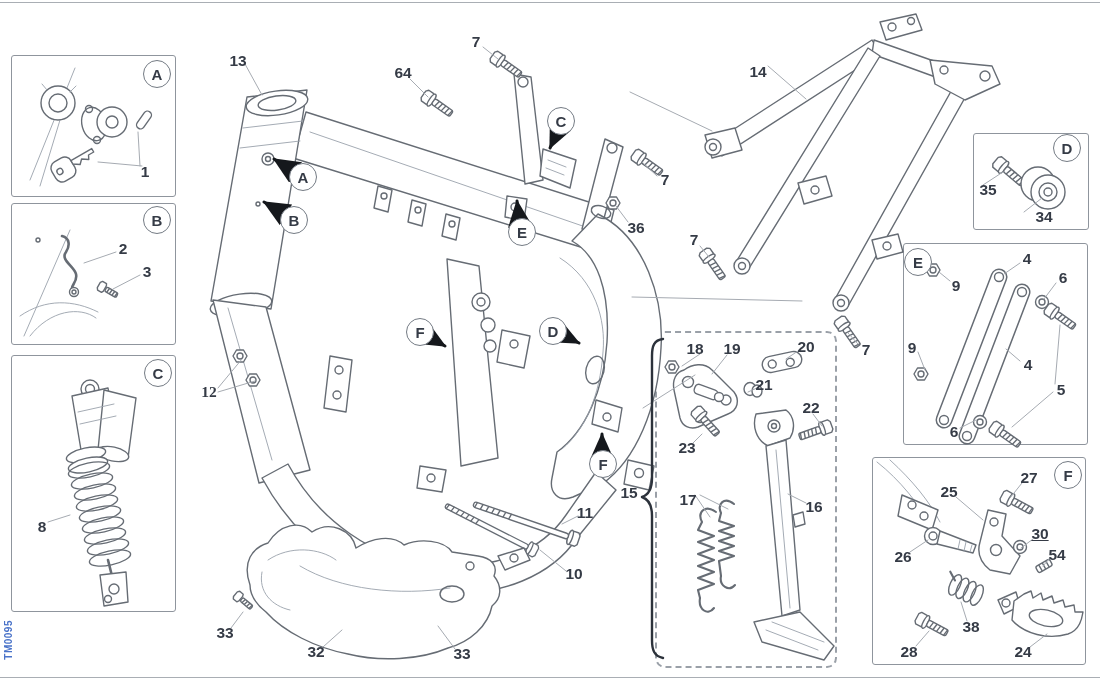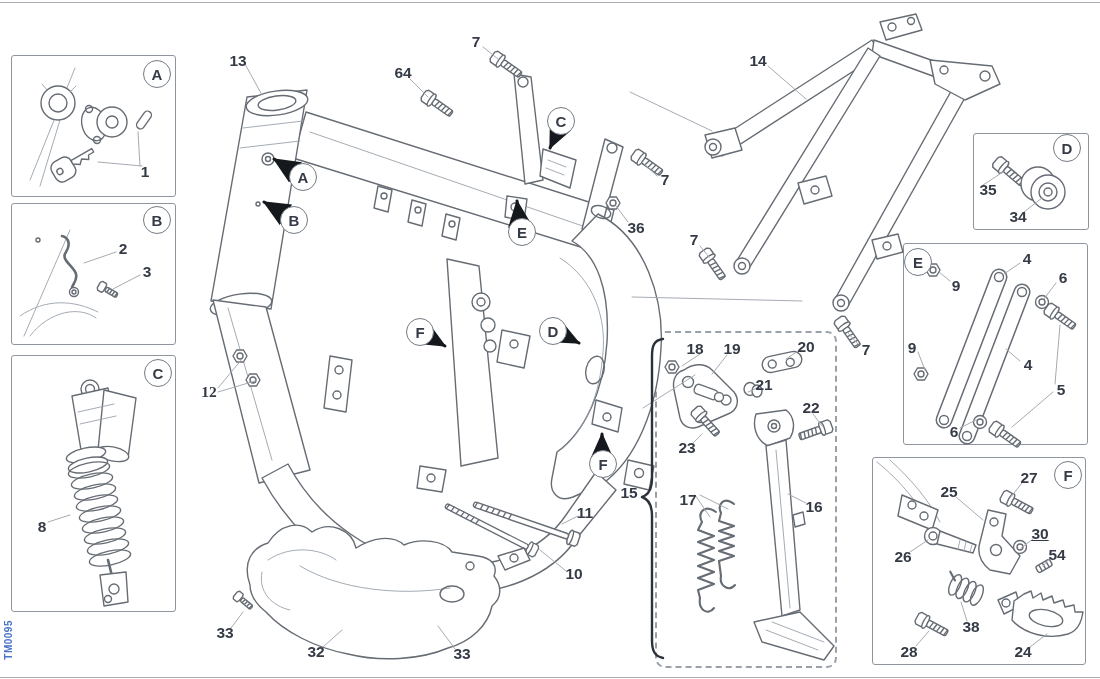--- a/index.html
+++ b/index.html
@@ -353,21 +353,21 @@
     <div class="callout" style="left: 289px; top: 163px;">A</div>
     <div class="callout" style="left: 280px; top: 206px;">B</div>
     <div class="callout" style="left: 547px; top: 107px;">C</div>
     <div class="callout" style="left: 508px; top: 218px;">E</div>
     <div class="callout" style="left: 406px; top: 318px;">F</div>
     <div class="callout" style="left: 539px; top: 317px;">D</div>
     <div class="callout" style="left: 589px; top: 450px;">F</div>
     <div class="plabel" style="left: 238px; top: 61px;">13</div>
     <div class="plabel" style="left: 403px; top: 73px;">64</div>
     <div class="plabel" style="left: 476px; top: 42px;">7</div>
-    <div class="plabel" style="left: 758px; top: 61px; text-align: right;">14</div>
+    <div class="plabel" style="left: 758px; top: 72px; text-align: right;">14</div>
     <div class="plabel" style="left: 665px; top: 180px;">7</div>
     <div class="plabel" style="left: 636px; top: 228px;">36</div>
     <div class="plabel" style="left: 694px; top: 240px;">7</div>
     <div class="plabel" style="left: 866px; top: 350px;">7</div>
     <div class="plabel" style="left: 209px; top: 392px; font-family: Liberation Serif, serif;">12</div>
     <div class="plabel" style="left: 42px; top: 527px;">8</div>
     <div class="plabel" style="left: 585px; top: 513px;">11</div>
     <div class="plabel" style="left: 574px; top: 574px;">10</div>
     <div class="plabel" style="left: 225px; top: 633px;">33</div>
     <div class="plabel" style="left: 316px; top: 652px;">32</div>
@@ -378,21 +378,21 @@
     <div class="plabel" style="left: 806px; top: 347px;">20</div>
     <div class="plabel" style="left: 764px; top: 385px;">21</div>
     <div class="plabel" style="left: 811px; top: 408px;">22</div>
     <div class="plabel" style="left: 687px; top: 448px;">23</div>
     <div class="plabel" style="left: 688px; top: 500px;">17</div>
     <div class="plabel" style="left: 814px; top: 507px;">16</div>
     <div class="plabel" style="left: 145px; top: 172px;">1</div>
     <div class="plabel" style="left: 123px; top: 249px;">2</div>
     <div class="plabel" style="left: 147px; top: 272px;">3</div>
     <div class="plabel" style="left: 988px; top: 190px;">35</div>
-    <div class="plabel" style="left: 1018px; top: 217px;">34</div>
+    <div class="plabel" style="left: 1044px; top: 217px;">34</div>
     <div class="plabel" style="left: 1027px; top: 259px;">4</div>
     <div class="plabel" style="left: 956px; top: 286px;">9</div>
     <div class="plabel" style="left: 1063px; top: 278px;">6</div>
     <div class="plabel" style="left: 912px; top: 348px;">9</div>
     <div class="plabel" style="left: 1028px; top: 365px;">4</div>
     <div class="plabel" style="left: 1061px; top: 390px;">5</div>
     <div class="plabel" style="left: 954px; top: 432px;">6</div>
     <div class="plabel" style="left: 1029px; top: 478px;">27</div>
     <div class="plabel" style="left: 949px; top: 492px;">25</div>
     <div class="plabel" style="left: 1040px; top: 534px; text-decoration: underline;">30</div>

